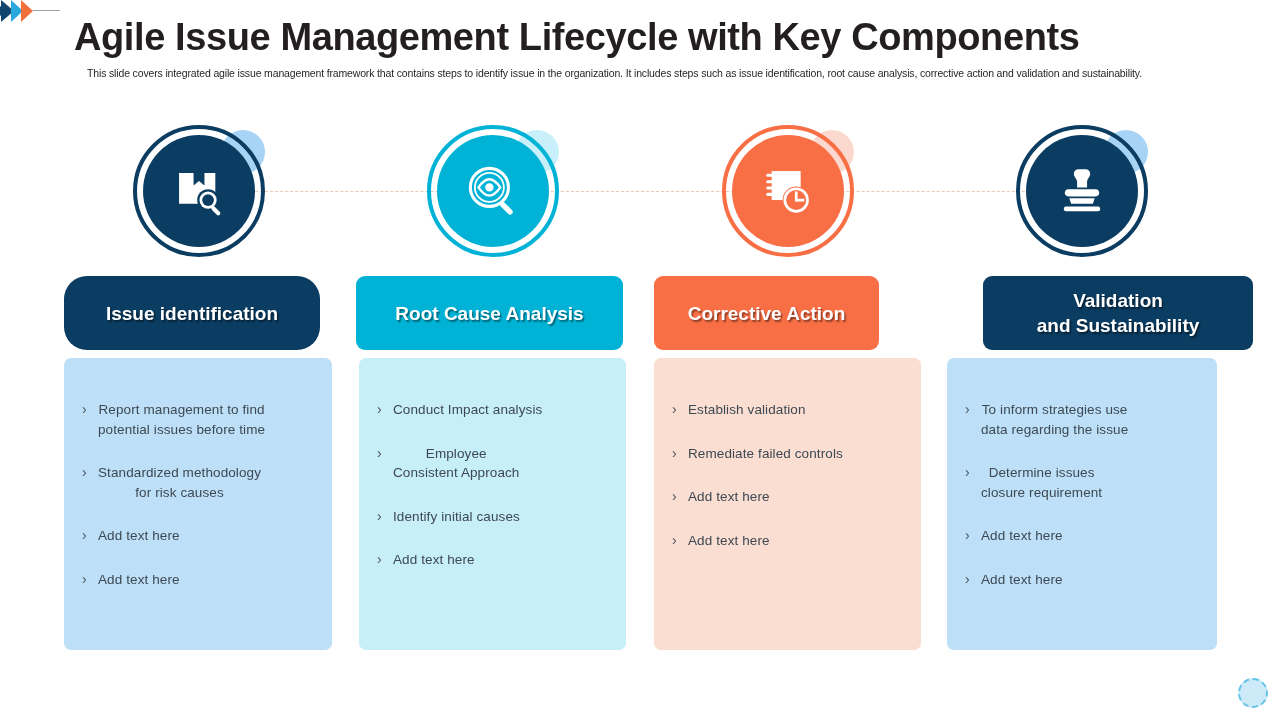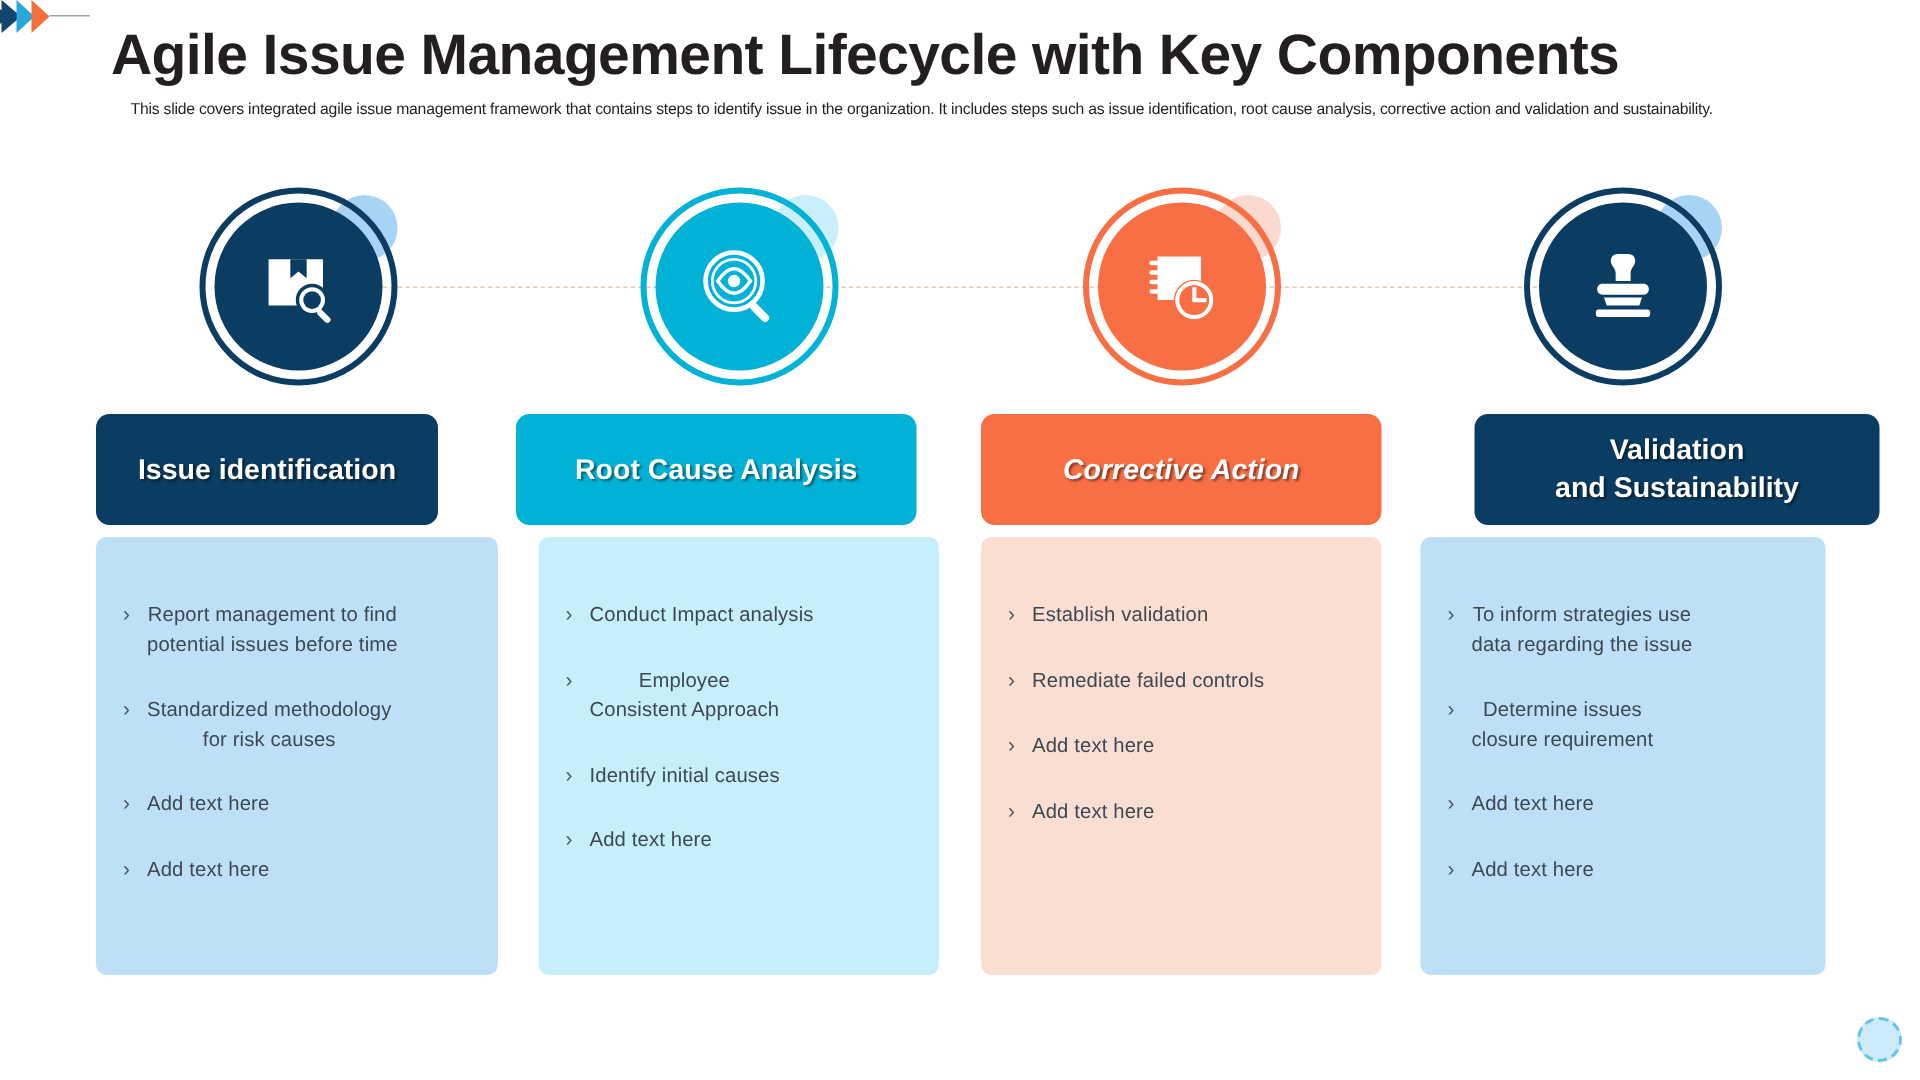--- a/index.html
+++ b/index.html
@@ -190,21 +190,21 @@
           <svg viewBox="0 0 64 64" fill="#ffffff" xmlns="http://www.w3.org/2000/svg">
             <path d="M10 12h40v34H10z"></path>
             <path d="M26 12h12v14l-6-5-6 5z" fill="#0b3c61"></path>
             <circle cx="42" cy="42" r="12" fill="#0b3c61"></circle>
             <circle cx="42" cy="42" r="9.5" fill="#ffffff"></circle>
             <circle cx="42" cy="42" r="6.5" fill="#0b3c61"></circle>
             <rect x="48" y="48" width="12" height="4.6" rx="2.3" transform="rotate(45 48 48)"></rect>
           </svg>
         </div>
       </div>
-      <div class="pill" style="left: 64px; width: 228px; background: rgb(11, 60, 97);">
+      <div class="pill" style="left: 64px; width: 256px; background: rgb(11, 60, 97); border-radius: 23px;">
         <div class="pill-label">Issue identification</div>
       </div>
       <div class="card" style="left: 64px; width: 268px; background: rgb(189, 224, 248);">
         <div class="bullet-row">
           <span class="bullet-mark">›</span>
           <span class="bullet-text">Report management  to find
 potential  issues before time</span>
         </div>
         <div class="bullet-row">
           <span class="bullet-mark">›</span>
@@ -226,21 +226,21 @@
         <div class="ring-inner" style="background: rgb(0, 179, 214);">
           <svg viewBox="0 0 64 64" fill="#ffffff" xmlns="http://www.w3.org/2000/svg">
             <circle cx="28" cy="28" r="21" fill="none" stroke="#ffffff" stroke-width="3.4"></circle>
             <circle cx="28" cy="28" r="16" fill="none" stroke="#ffffff" stroke-width="2"></circle>
             <path d="M16 28c4-6 8-9 12-9s8 3 12 9c-4 6-8 9-12 9s-8-3-12-9z" fill="none" stroke="#ffffff" stroke-width="2.6"></path>
             <circle cx="28" cy="28" r="4.6"></circle>
             <rect x="43" y="43" width="17" height="6" rx="3" transform="rotate(45 43 43)"></rect>
           </svg>
         </div>
       </div>
-      <div class="pill" style="left: 344px; width: 267px; background: rgb(0, 179, 214);">
+      <div class="pill" style="left: 356px; width: 267px; background: rgb(0, 179, 214);">
         <div class="pill-label">Root Cause Analysis</div>
       </div>
       <div class="card" style="left: 359px; width: 267px; background: rgb(199, 239, 250);">
         <div class="bullet-row">
           <span class="bullet-mark">›</span>
           <span class="bullet-text">Conduct Impact  analysis</span>
         </div>
         <div class="bullet-row">
           <span class="bullet-mark">›</span>
           <span class="bullet-text">Employee
@@ -265,21 +265,21 @@
             <rect x="8" y="20" width="8" height="3.4" rx="1.7"></rect>
             <rect x="8" y="27" width="8" height="3.4" rx="1.7"></rect>
             <rect x="8" y="34" width="8" height="3.4" rx="1.7"></rect>
             <circle cx="41" cy="42" r="15" fill="#f96f45"></circle>
             <circle cx="41" cy="42" r="12.5" fill="none" stroke="#ffffff" stroke-width="3"></circle>
             <rect x="39.6" y="32.5" width="3" height="11"></rect>
             <rect x="41" y="40.6" width="9" height="3"></rect>
           </svg>
         </div>
       </div>
-      <div class="pill" style="left: 654px; width: 267px; background: rgb(249, 111, 69); font-style: italic;">
+      <div class="pill" style="left: 654px; width: 225px; background: rgb(249, 111, 69);">
         <div class="pill-label">Corrective Action</div>
       </div>
       <div class="card" style="left: 654px; width: 267px; background: rgb(251, 222, 210);">
         <div class="bullet-row">
           <span class="bullet-mark">›</span>
           <span class="bullet-text">Establish validation</span>
         </div>
         <div class="bullet-row">
           <span class="bullet-mark">›</span>
           <span class="bullet-text">Remediate failed controls</span>

